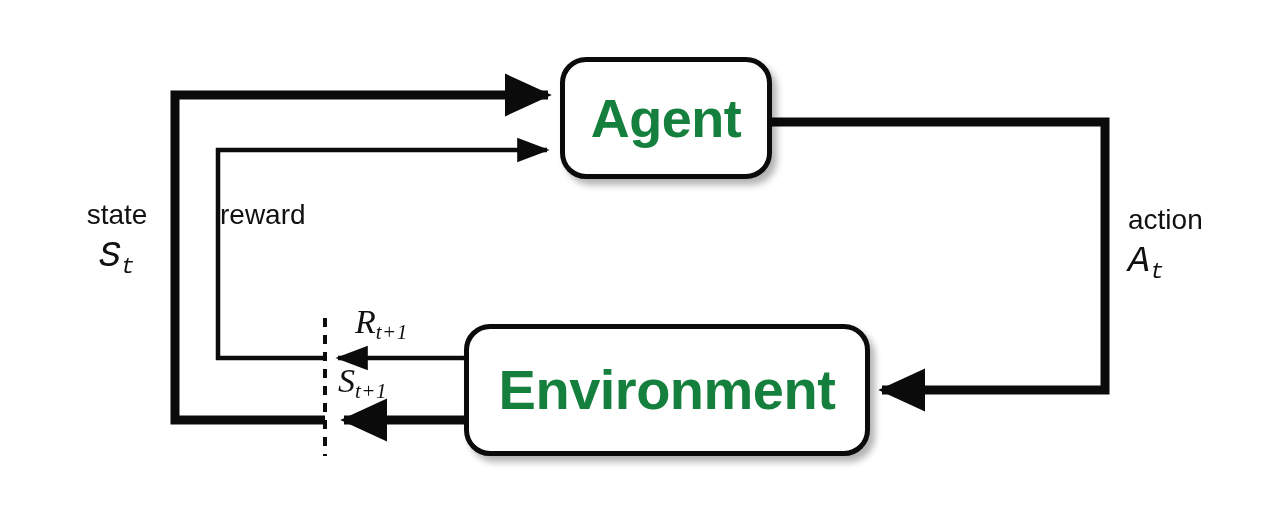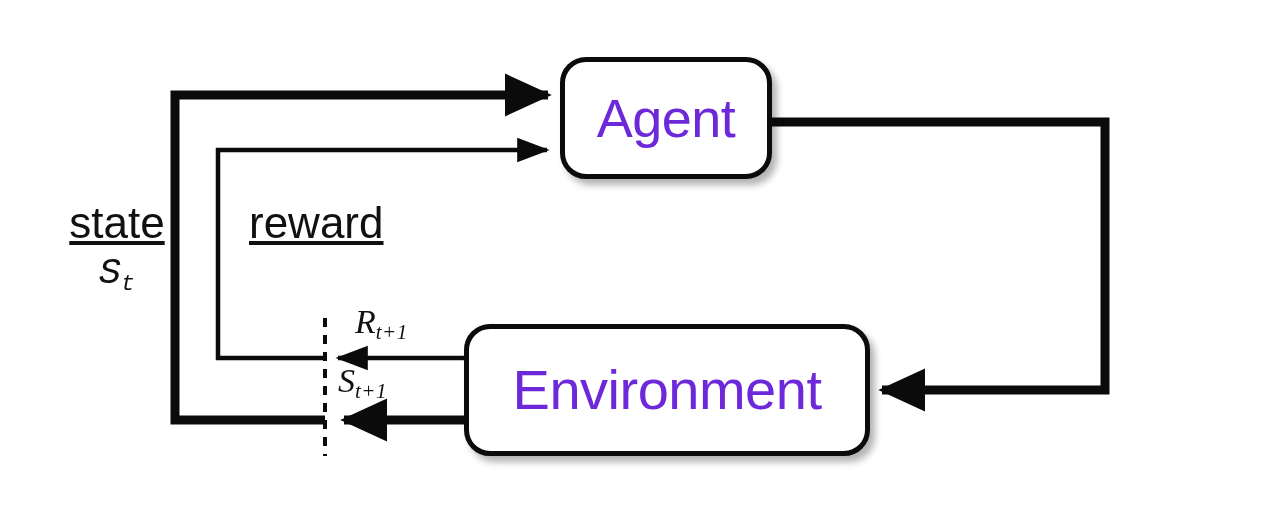--- a/index.html
+++ b/index.html
@@ -35,23 +35,24 @@
     box-shadow: 5px 6px 7px rgba(0,0,0,0.30);
     display: flex;
     align-items: center;
     justify-content: center;
     z-index: 5;
   }
   .node-label {
     font-family: "Liberation Sans", sans-serif;
     font-size: 57px;
     line-height: 1;
-    color: #6d28d9;
+    color: #15803d;
     letter-spacing: -0.5px;
     white-space: nowrap;
+    font-weight: bold;
   }
   #agent-box {
     left: 560px;
     top: 57px;
     width: 212px;
     height: 122px;
   }
   #agent-box .node-label { font-size: 54px; }
   #environment-box {
     left: 464px;
@@ -64,24 +65,23 @@
   
   .edge-label {
     position: absolute;
     z-index: 6;
     color: #111111;
     white-space: nowrap;
     text-align: center;
   }
   .label-word {
     font-family: "Liberation Sans", sans-serif;
-    font-size: 44px;
+    font-size: 28px;
     line-height: 1.05;
     display: block;
-    text-decoration: underline;
   }
   .label-sym {
     font-family: Liberation Mono, monospace;
     font-style: italic;
     font-size: 37px;
     line-height: 1.25;
     display: block;
     margin-top: 4px;
   }
   .label-sym .sub {
@@ -98,21 +98,21 @@
     color: #111111;
     white-space: nowrap;
   }
   .sym-inline .sub {
     font-size: 0.62em;
     vertical-align: -0.30em;
     letter-spacing: 0.4px;
   }
 
   #label-state     { left: 62px;  top: 200px; width: 110px; }
-  #label-reward    { left: 220px; top: 200px; width: 150px; text-align: left; margin-left: 29px; }
+  #label-reward    { left: 220px; top: 200px; width: 150px; text-align: left; }
   #label-action    { left: 1128px; top: 205px; width: 140px; text-align: left; }
   #label-r-next    { left: 355px; top: 305px; width: 120px; text-align: left; }
   #label-s-next    { left: 338px; top: 364px; width: 120px; text-align: left; }
 </style>
 </head>
 <body>
 
 <div id="canvas">
 
   <svg id="diagram-svg" viewBox="0 0 1282 526" xmlns="http://www.w3.org/2000/svg">
@@ -160,20 +160,24 @@
 
   <div id="label-state" class="edge-label">
     <span class="label-word">state</span>
     <span class="label-sym"><span>S</span><span class="sub">t</span></span>
   </div>
 
   <div id="label-reward" class="edge-label">
     <span class="label-word">reward</span>
   </div>
 
+  <div id="label-action" class="edge-label">
+    <span class="label-word">action</span>
+    <span class="label-sym"><span>A</span><span class="sub">t</span></span>
+  </div>
 
   <div id="label-r-next" class="edge-label">
     <span class="sym-inline"><span>R</span><span class="sub">t+1</span></span>
   </div>
 
   <div id="label-s-next" class="edge-label">
     <span class="sym-inline"><span>S</span><span class="sub">t+1</span></span>
   </div>
 
 </div>

